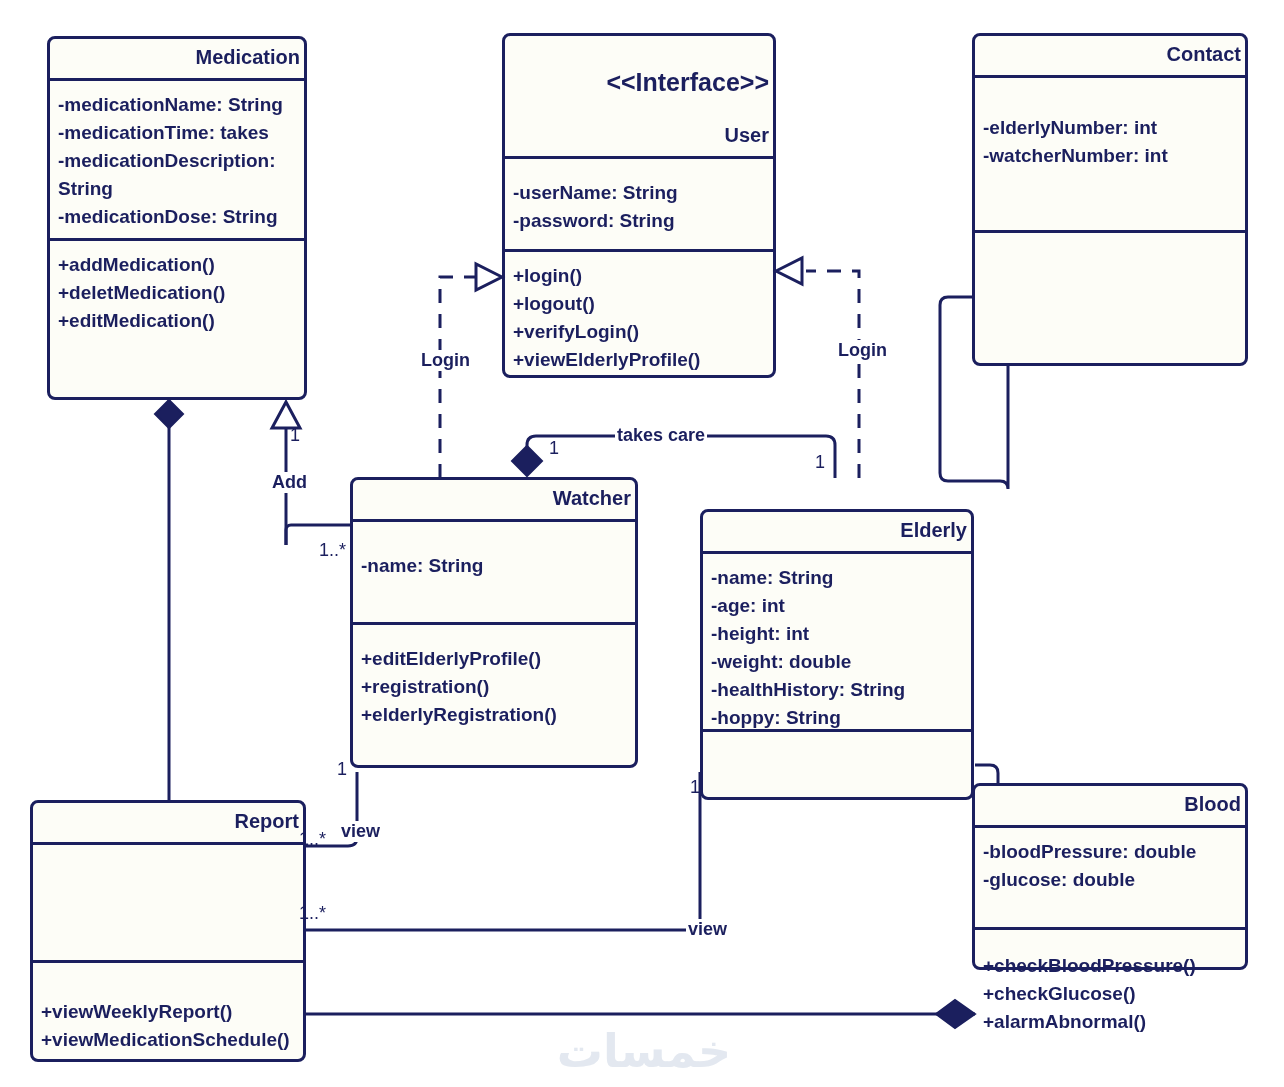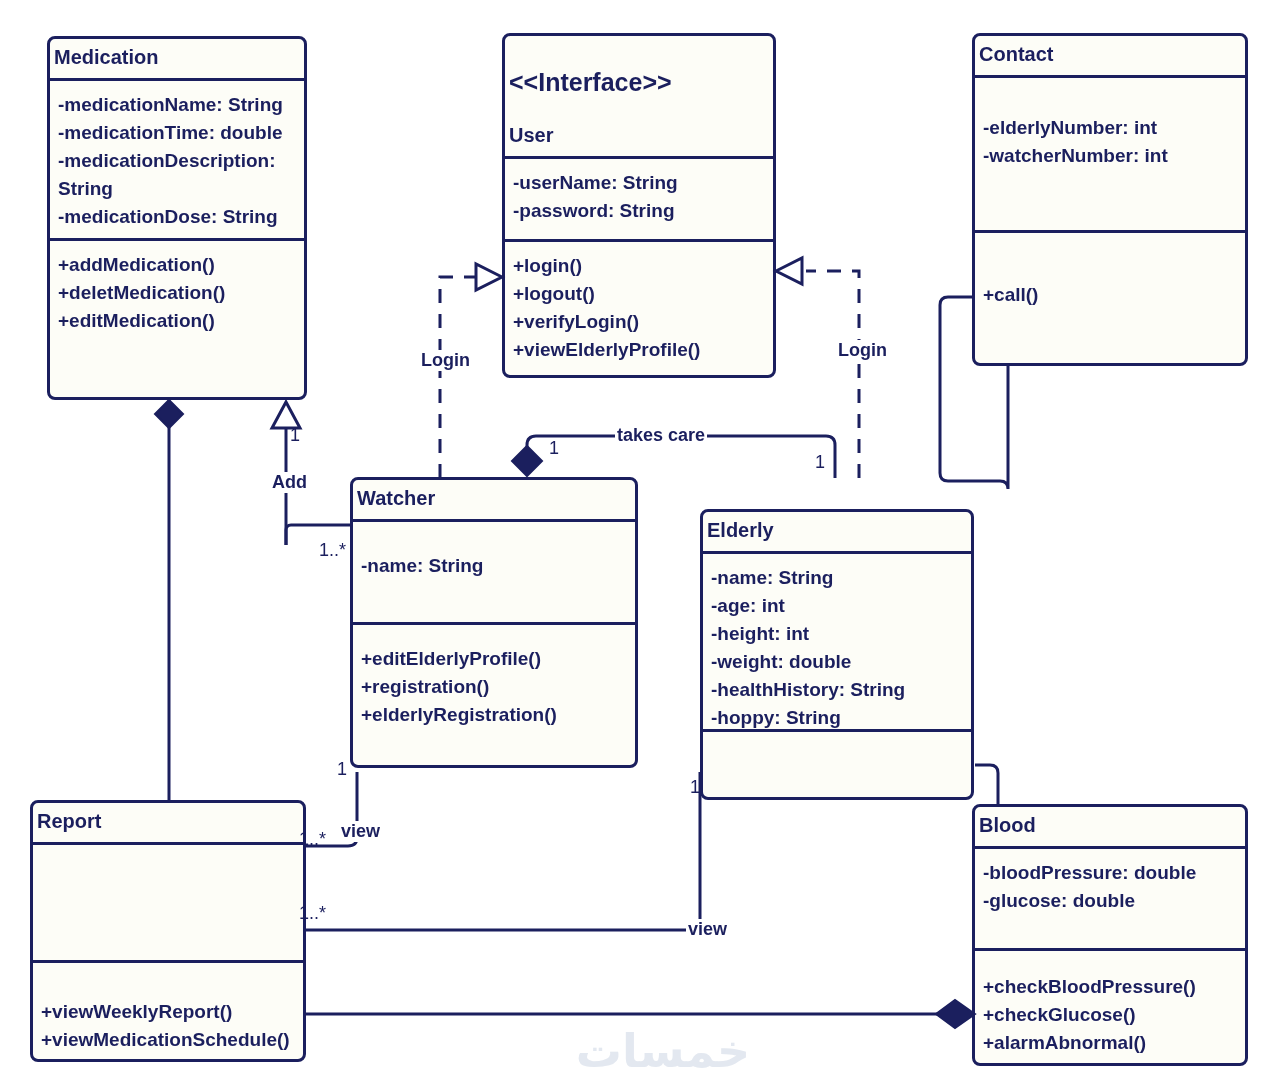--- a/index.html
+++ b/index.html
@@ -20,21 +20,21 @@
     position: absolute;
     box-sizing: border-box;
     border: 3px solid #1b1f5e;
     border-radius: 8px;
     background: #fdfdf7;
     display: flex;
     flex-direction: column;
     z-index: 5;
   }
   .uml-name {
-    text-align: left;
+    text-align: right;
     font-weight: bold;
     font-size: 20px;
     color: #1b1f5e;
     line-height: 1.25;
     padding: 6px 4px 8px 4px;
     border-bottom: 3px solid #1b1f5e;
     white-space: pre-line;
   }
   .uml-stereo {
     display: block;
@@ -95,21 +95,21 @@
     z-index: 7;
     pointer-events: none;
   }
   .ln { fill: none; stroke: #1b1f5e; stroke-width: 3; }
   .ln-dash { fill: none; stroke: #1b1f5e; stroke-width: 3; stroke-dasharray: 14 11; }
   .dia-fill { fill: #1b1f5e; stroke: #1b1f5e; stroke-width: 2; }
   .tri-hollow { fill: #ffffff; stroke: #1b1f5e; stroke-width: 3; }
   
   #watermark {
     position: absolute;
-    left: 523px;
+    left: 504px;
     top: 1024px;
     width: 280px;
     text-align: center;
     font-size: 46px;
     font-weight: bold;
     color: #e3e8f0;
     font-family: "DejaVu Sans", sans-serif;
     direction: rtl;
     z-index: 1;
     user-select: none;
@@ -143,56 +143,53 @@
 
     <path class="ln-dash" d="M 440 478 L 440 277 L 484 277"></path>
 
     <path class="ln-dash" d="M 859 478 L 859 271 L 806 271"></path>
   </svg>
 
   <div class="uml-class" style="left:47px; top:36px; width:260px; height:364px;">
     <div class="uml-name">Medication</div>
     <div class="uml-attrs" style="height:160px;">
       <div class="uml-line">-medicationName: String
--medicationTime: double
+-medicationTime: takes
 -medicationDescription: String
 -medicationDose: String</div>
     </div>
     <div class="uml-ops">
       <div class="uml-line">+addMedication()
 +deletMedication()
 +editMedication()</div>
     </div>
   </div>
 
   <div class="uml-class" style="left:502px; top:33px; width:274px; height:345px;">
     <div class="uml-name">
       <span class="uml-stereo">&lt;&lt;Interface&gt;&gt;</span>
       <span>User</span>
     </div>
-    <div class="uml-attrs" style="height:83px;">
+    <div class="uml-attrs" style="height:83px;margin-top:10px;">
       <div class="uml-line">-userName: String
 -password: String</div>
     </div>
     <div class="uml-ops">
       <div class="uml-line">+login()
 +logout()
 +verifyLogin()
 +viewElderlyProfile()</div>
     </div>
   </div>
 
   <div class="uml-class" style="left:972px; top:33px; width:276px; height:333px;">
     <div class="uml-name">Contact</div>
     <div class="uml-attrs" style="height:155px;">
       <div class="uml-line" style="padding-top:26px;">-elderlyNumber: int
 -watcherNumber: int</div>
-    </div>
-    <div class="uml-ops">
-      <div class="uml-line" style="padding-top:38px;">+call()</div>
     </div>
   </div>
 
   <div class="uml-class" style="left:350px; top:477px; width:288px; height:291px;">
     <div class="uml-name">Watcher</div>
     <div class="uml-attrs" style="height:103px;">
       <div class="uml-line" style="padding-top:20px;">-name: String</div>
     </div>
     <div class="uml-ops">
       <div class="uml-line" style="padding-top:10px;">+editElderlyProfile()
@@ -217,21 +214,21 @@
     <div class="uml-name">Report</div>
     <div class="uml-attrs" style="height:105px;">
       <div class="uml-line"></div>
     </div>
     <div class="uml-ops">
       <div class="uml-line" style="padding-top:12px;">+viewWeeklyReport()
 +viewMedicationSchedule()</div>
     </div>
   </div>
 
-  <div class="uml-class" style="left:972px; top:804px; width:276px; height:262px;">
+  <div class="uml-class" style="left:972px; top:783px; width:276px; height:187px;">
     <div class="uml-name">Blood</div>
     <div class="uml-attrs" style="height:102px;">
       <div class="uml-line">-bloodPressure: double
 -glucose: double</div>
     </div>
     <div class="uml-ops">
       <div class="uml-line" style="padding-top:12px;">+checkBloodPressure()
 +checkGlucose()
 +alarmAbnormal()</div>
     </div>

